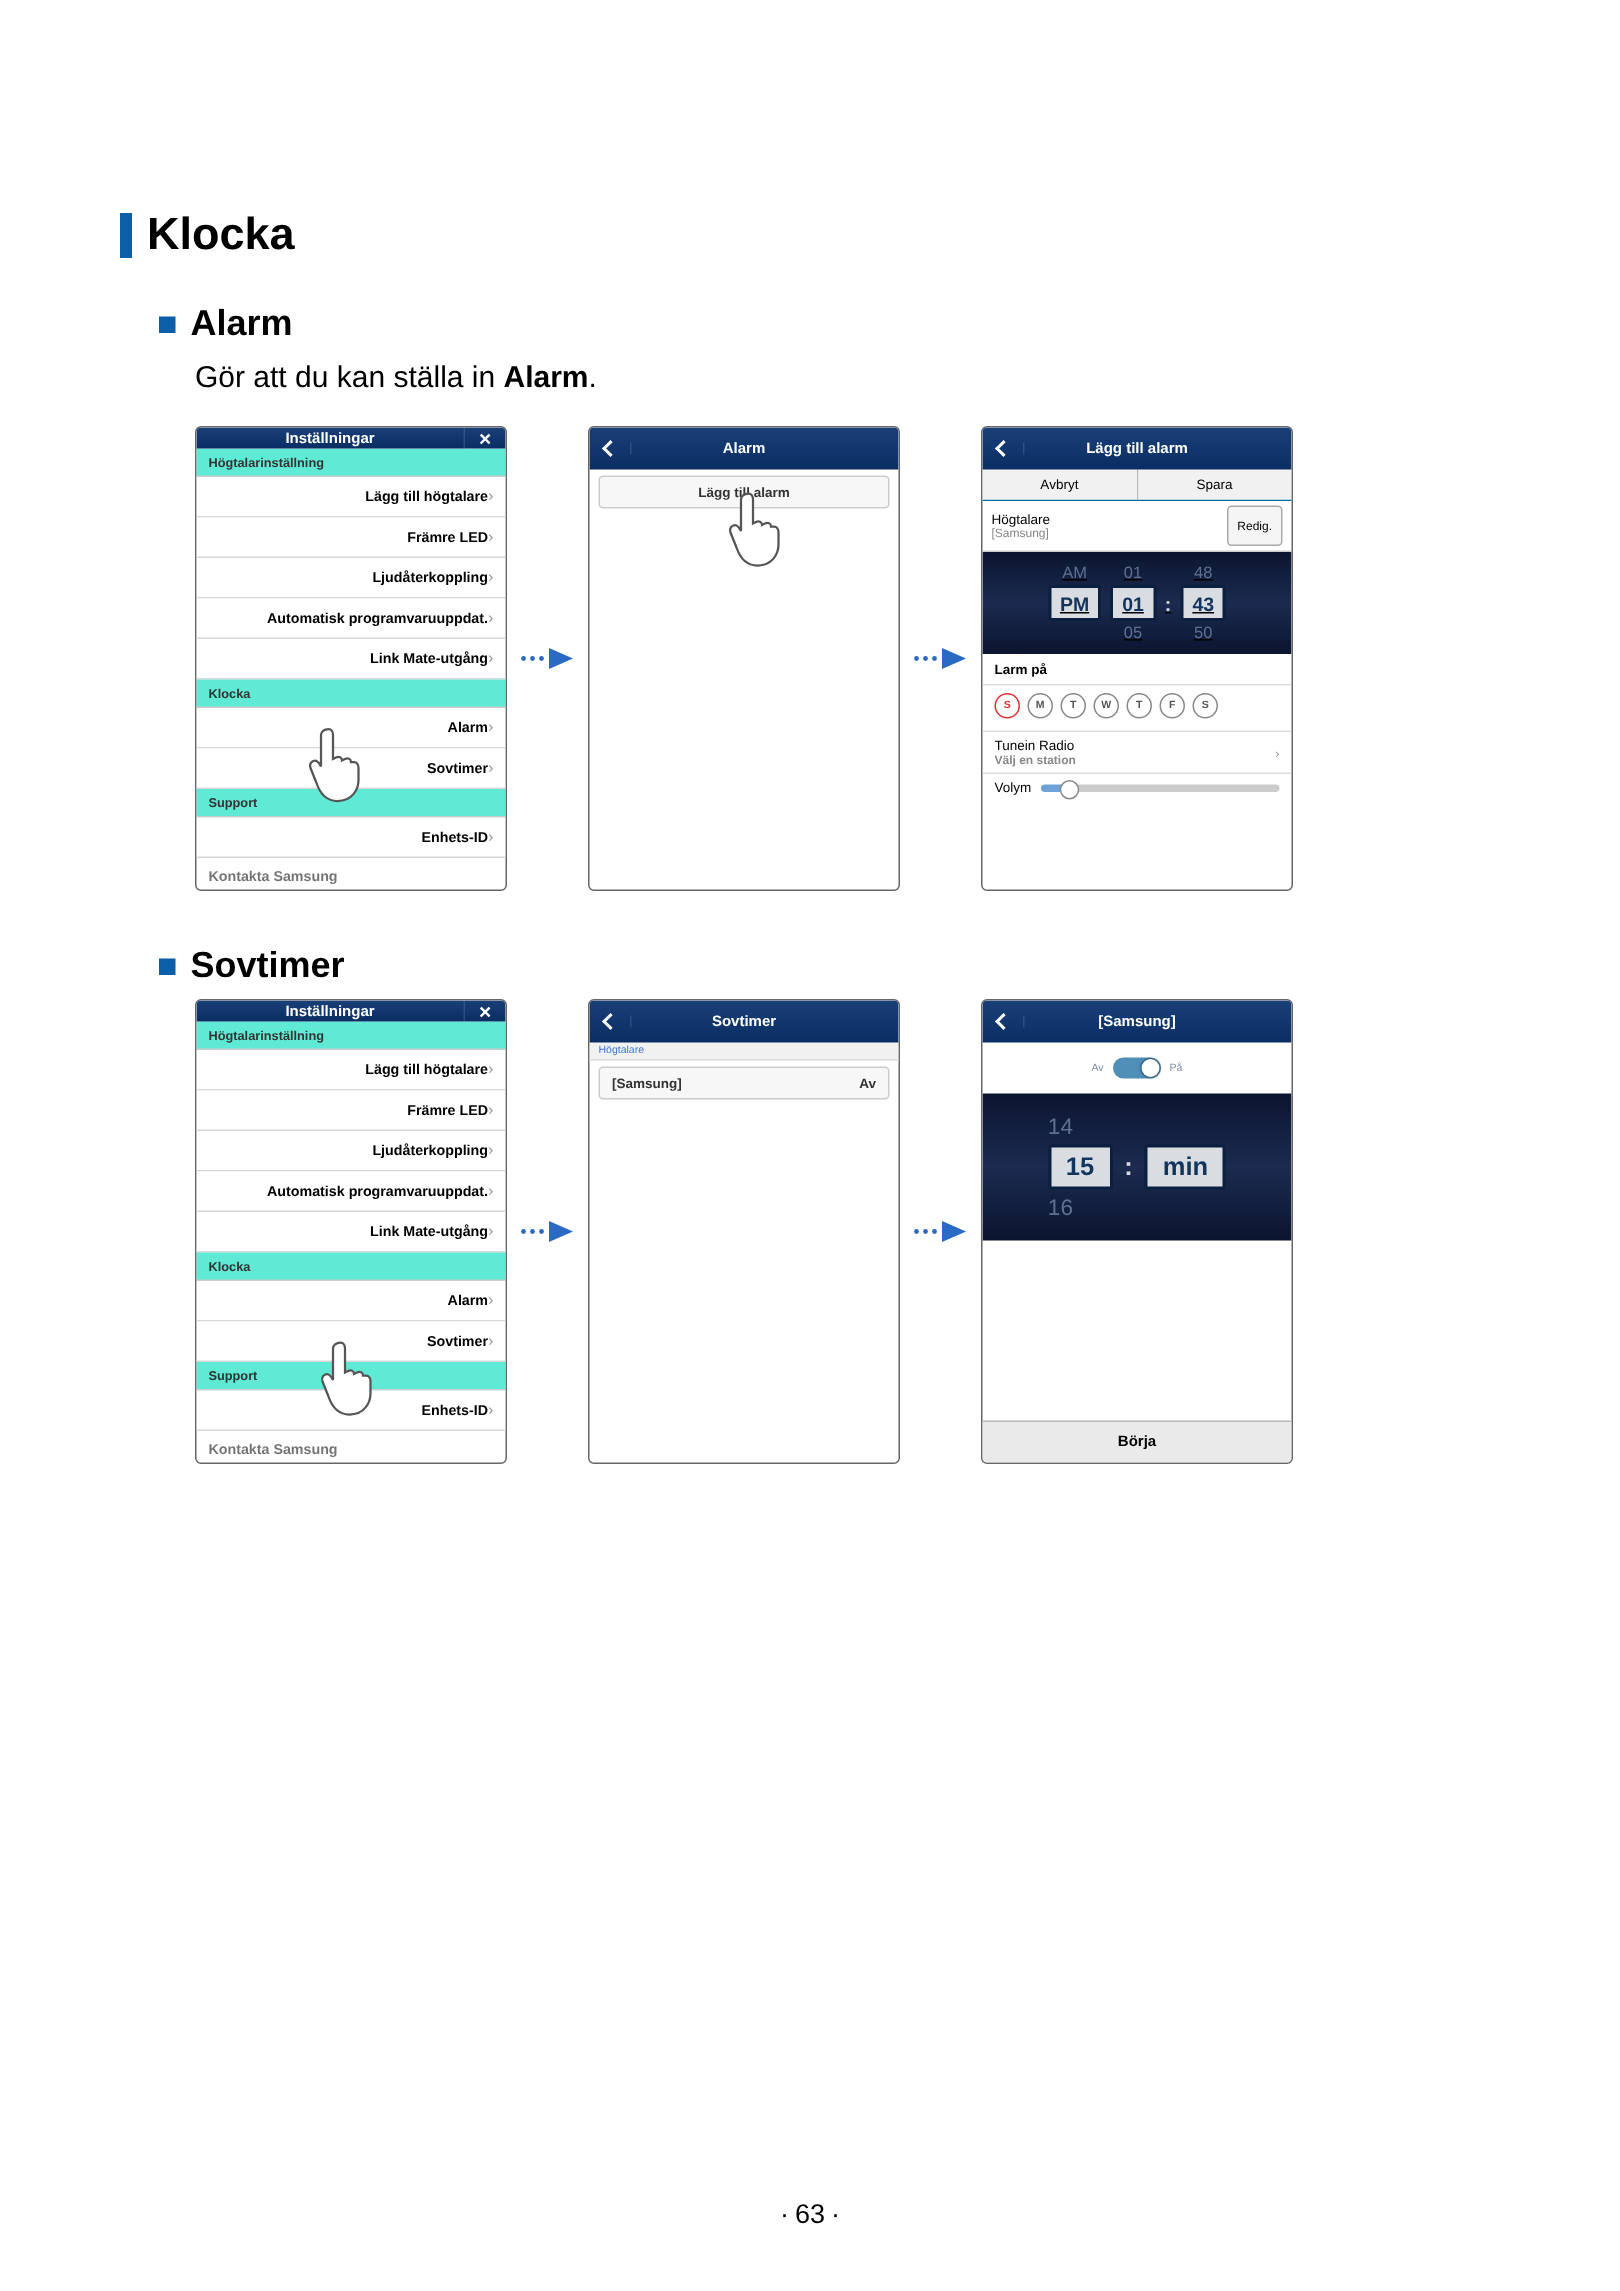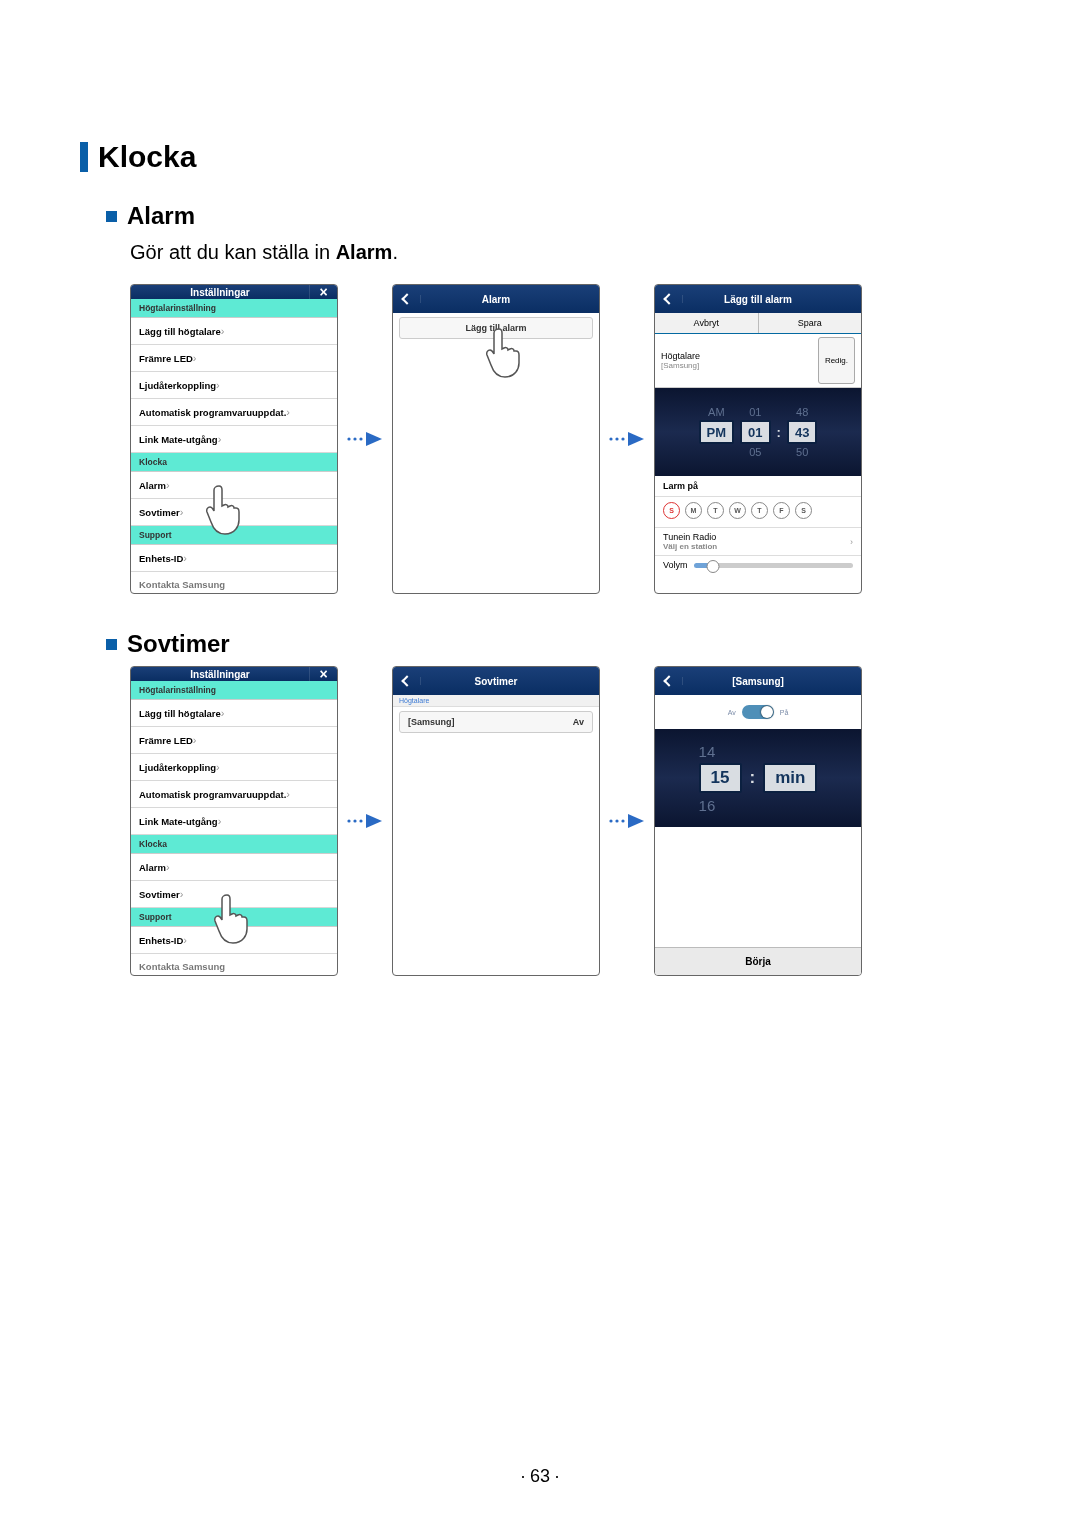--- a/index.html
+++ b/index.html
@@ -24,41 +24,41 @@
   
   .titlebar { background: linear-gradient(#1a3f78,#0a2e63); color: #fff; height: 28px; display: flex; align-items: center; position: relative; font-weight: bold; font-size: 10px; }
   .titlebar .tb-title { flex: 1; text-align: center; }
   .titlebar .tb-left, .titlebar .tb-right { width: 28px; display: flex; align-items: center; justify-content: center; border-left: 1px solid rgba(255,255,255,0.12); }
   .titlebar .tb-left { border-right: 1px solid rgba(255,255,255,0.12); border-left: none; }
   .chev { display: inline-block; width: 8px; height: 8px; border-left: 2px solid #fff; border-bottom: 2px solid #fff; transform: rotate(45deg); }
   .xicon { font-size: 14px; line-height: 1; }
 
   
   .section-header { background: #5eead4; color: #333; font-weight: bold; font-size: 8.5px; padding: 4px 8px; border-bottom: 1px solid #ccc; }
-  .listitem { display: flex; align-items: center; justify-content: flex-start; padding: 7px 8px; border-bottom: 1px solid #d8d8d8; font-weight: bold; font-size: 9.5px; background:#fff; }
+  .listitem { display: flex; align-items: center; justify-content: flex-end; padding: 7px 8px; border-bottom: 1px solid #d8d8d8; font-weight: bold; font-size: 9.5px; background:#fff; }
   .listitem .chv { color: #999; font-size: 11px; font-weight: normal; }
   .cutoff { opacity: 0.55; padding: 7px 8px; font-weight: bold; font-size: 9.5px; }
 
   
   .hand { position: absolute; width: 46px; height: 58px; }
 
   
   .sub-listitem { background: #f7f7f7; border: 1px solid #ccc; border-radius: 3px; margin: 4px 6px; padding: 5px 8px; text-align: center; font-size: 9px; font-weight: bold; color:#333; }
   .sub-listitem.left { text-align: left; display:flex; justify-content:space-between; }
 
   
   .pillbar { display: flex; border-bottom: 1px solid #0369a1; }
   .pill { flex: 1; text-align: center; padding: 5px 0; font-size: 9px; border-right: 1px solid #bbb; background: #f1f1f1; }
   .pill:last-child { border-right: none; }
   .row-speaker { display: flex; justify-content: space-between; align-items: center; padding: 3px 6px; font-size: 9px; border-bottom: 1px solid #ccc; }
   .row-speaker .sub-small { color: #888; font-size: 8px; }
-  .edit-btn { background: #f5f5f5; border: 1px solid #aaa; border-radius: 3px; padding: 18px 6px; font-size: 8px; }
-
-  
-  .wheel-wrap { background: linear-gradient(#0b1530,#1b2a4f,#0b1530); padding: 16px 10px; }
+  .edit-btn { background: #f5f5f5; border: 1px solid #aaa; border-radius: 3px; padding: 8px 6px; font-size: 8px; }
+
+  
+  .wheel-wrap { background: linear-gradient(#0b1530,#1b2a4f,#0b1530); padding: 6px 10px; text-decoration: underline; }
   .wheel { display: flex; justify-content: center; gap: 6px; }
   .col { display: flex; flex-direction: column; align-items: center; }
   .col .faded { color: #5f7090; font-size: 11px; height: 16px; display:flex; align-items:center;}
   .col .sel { background: #d9dde2; color: #13345c; border: 2px solid #0b2040; font-weight: bold; font-size: 13px; height: 24px; padding: 0 6px; display:flex; align-items:center; border-radius:2px; }
   .colon .sel { background: transparent; border: none; color: #d9dde2; padding: 0; }
   .larmpa { padding: 5px 8px; font-size: 9px; font-weight: bold; border-bottom: 1px solid #ddd; }
   .days { display: flex; gap: 5px; padding: 5px 8px 8px 8px; border-bottom: 1px solid #ddd; }
   .day { width: 17px; height: 17px; border: 1px solid #888; border-radius: 50%; display: flex; align-items: center; justify-content: center; font-size: 7px; font-weight: bold; color: #555; }
   .day.on { border-color: #d33; color: #d33; }
   .kv { padding: 4px 8px; border-bottom: 1px solid #ddd; font-size: 9px; display:flex; justify-content:space-between; align-items:center; }

